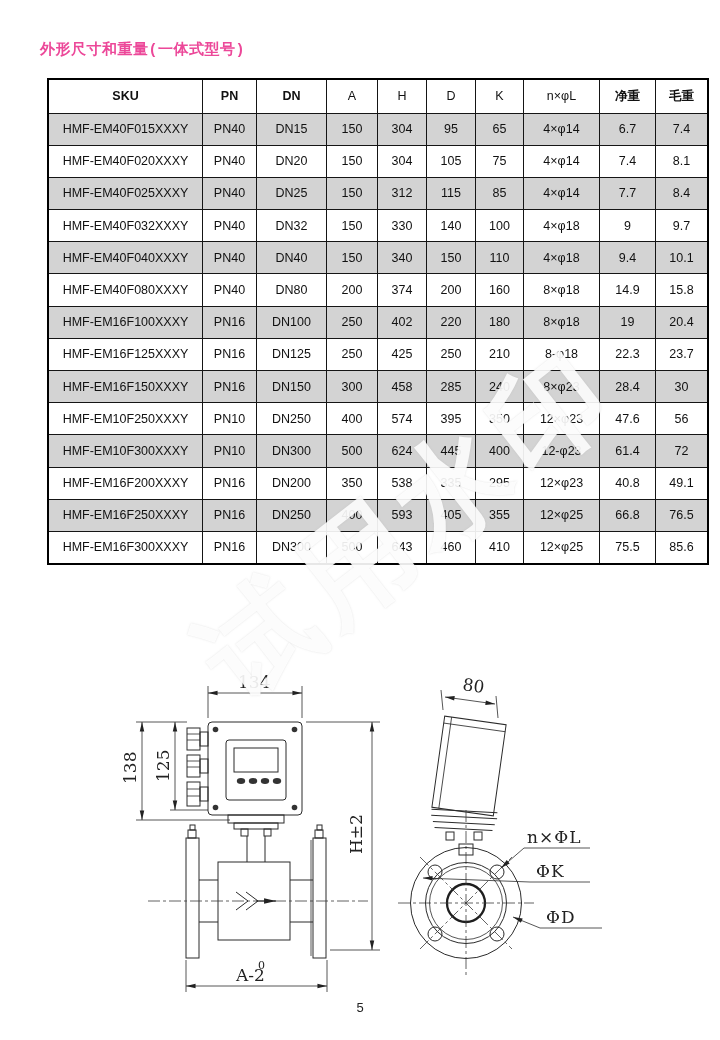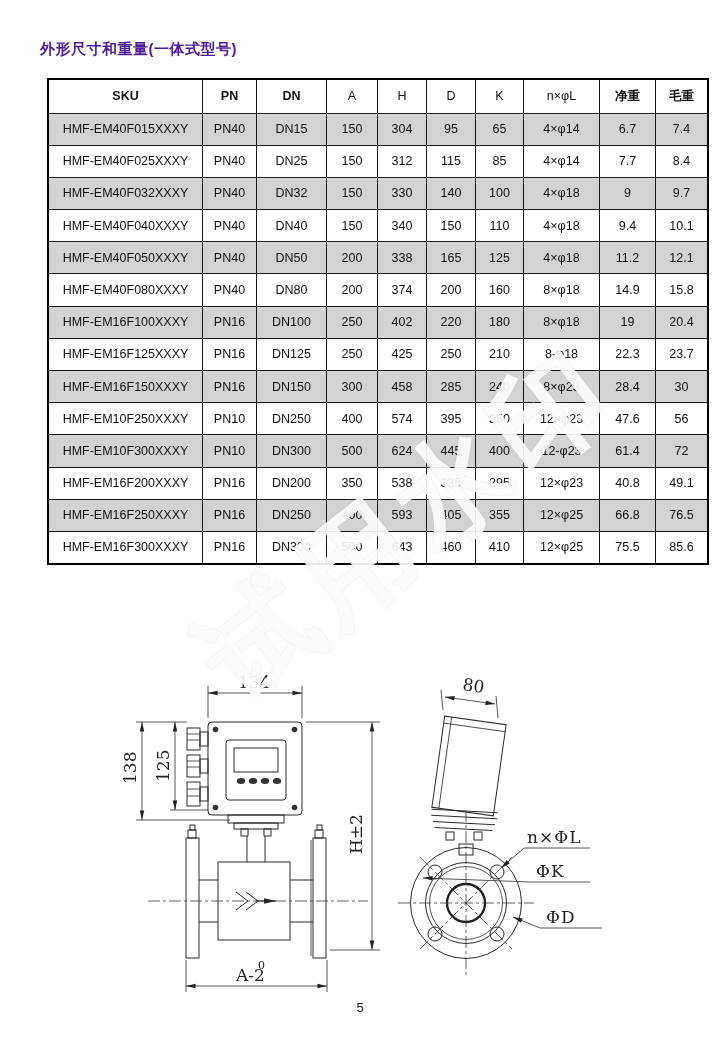--- a/index.html
+++ b/index.html
@@ -3,21 +3,21 @@
 <meta charset="utf-8">
 <style>
   html,body{margin:0;padding:0;}
   body{
     width:720px;height:1040px;position:relative;background:#ffffff;
     font-family:"Liberation Sans",sans-serif;color:#111;overflow:hidden;
   }
   .page{position:absolute;inset:0;}
   .doc-title{
     position:absolute;left:40px;top:40px;
-    font-size:15px;font-weight:bold;color:#4c1d95;letter-spacing:0.5px;
+    font-size:15px;font-weight:bold;color:#ec4899;letter-spacing:0.5px;font-family:Liberation Mono, monospace;
   }
   .spec-table{
     position:absolute;left:47px;top:78px;width:649px;
     border-collapse:collapse;border:2px solid #000;table-layout:fixed;
   }
   .spec-table th,.spec-table td{
     border:1px solid #151515;text-align:center;vertical-align:middle;
     font-size:12.5px;padding:0;overflow:hidden;white-space:nowrap;
   }
   .spec-table thead tr{height:34px;}
@@ -79,20 +79,32 @@
           <td>DN15</td>
           <td>150</td>
           <td>304</td>
           <td>95</td>
           <td>65</td>
           <td>4×φ14</td>
           <td>6.7</td>
           <td>7.4</td>
         </tr>
         <tr>
+          <td>HMF-EM40F020XXXY</td>
+          <td>PN40</td>
+          <td>DN20</td>
+          <td>150</td>
+          <td>304</td>
+          <td>105</td>
+          <td>75</td>
+          <td>4×φ14</td>
+          <td>7.4</td>
+          <td>8.1</td>
+        </tr>
+        <tr>
           <td>HMF-EM40F025XXXY</td>
           <td>PN40</td>
           <td>DN25</td>
           <td>150</td>
           <td>312</td>
           <td>115</td>
           <td>85</td>
           <td>4×φ14</td>
           <td>7.7</td>
           <td>8.4</td>
@@ -113,32 +125,20 @@
           <td>HMF-EM40F040XXXY</td>
           <td>PN40</td>
           <td>DN40</td>
           <td>150</td>
           <td>340</td>
           <td>150</td>
           <td>110</td>
           <td>4×φ18</td>
           <td>9.4</td>
           <td>10.1</td>
-        </tr>
-        <tr>
-          <td>HMF-EM40F050XXXY</td>
-          <td>PN40</td>
-          <td>DN50</td>
-          <td>200</td>
-          <td>338</td>
-          <td>165</td>
-          <td>125</td>
-          <td>4×φ18</td>
-          <td>11.2</td>
-          <td>12.1</td>
         </tr>
         <tr>
           <td>HMF-EM40F080XXXY</td>
           <td>PN40</td>
           <td>DN80</td>
           <td>200</td>
           <td>374</td>
           <td>200</td>
           <td>160</td>
           <td>8×φ18</td>

